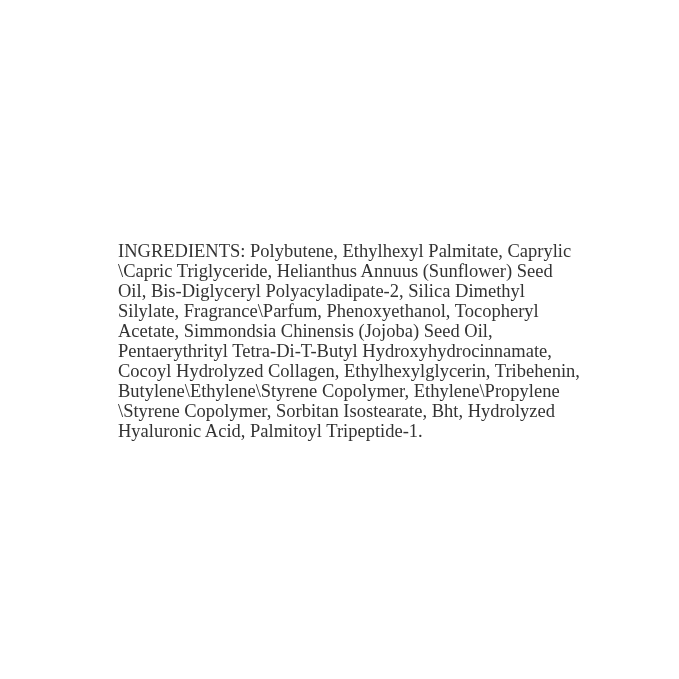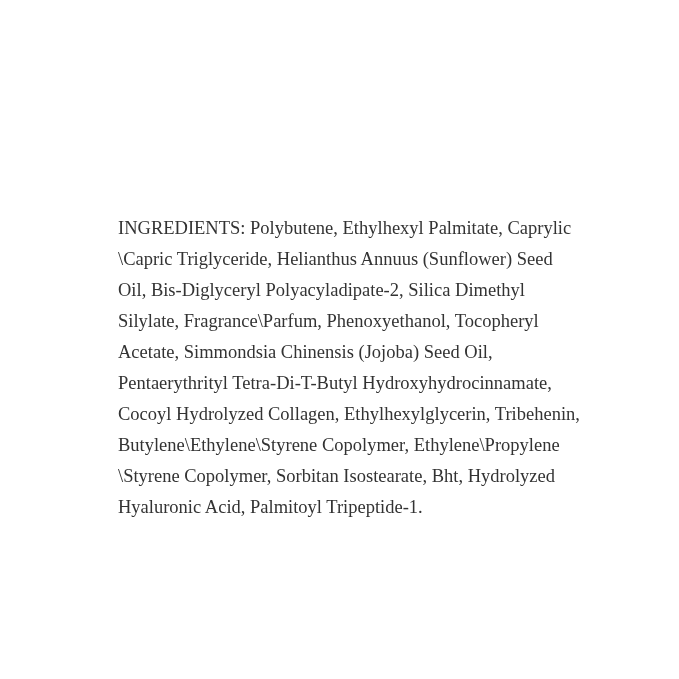--- a/index.html
+++ b/index.html
@@ -15,24 +15,24 @@
     font-family: "Liberation Serif", "DejaVu Serif", serif;
   }
   .page {
     position: absolute;
     inset: 0;
     background: #ffffff;
   }
   .ingredients-text {
     position: absolute;
     left: 118px;
-    top: 213px;
+    top: 241px;
     width: 510px;
     font-size: 18.5px;
-    line-height: 31px;
+    line-height: 20px;
     color: #333333;
     letter-spacing: 0px;
     white-space: pre-line;
     text-align: left;
   }
 </style>
 </head>
 <body>
 
 <div class="page">

